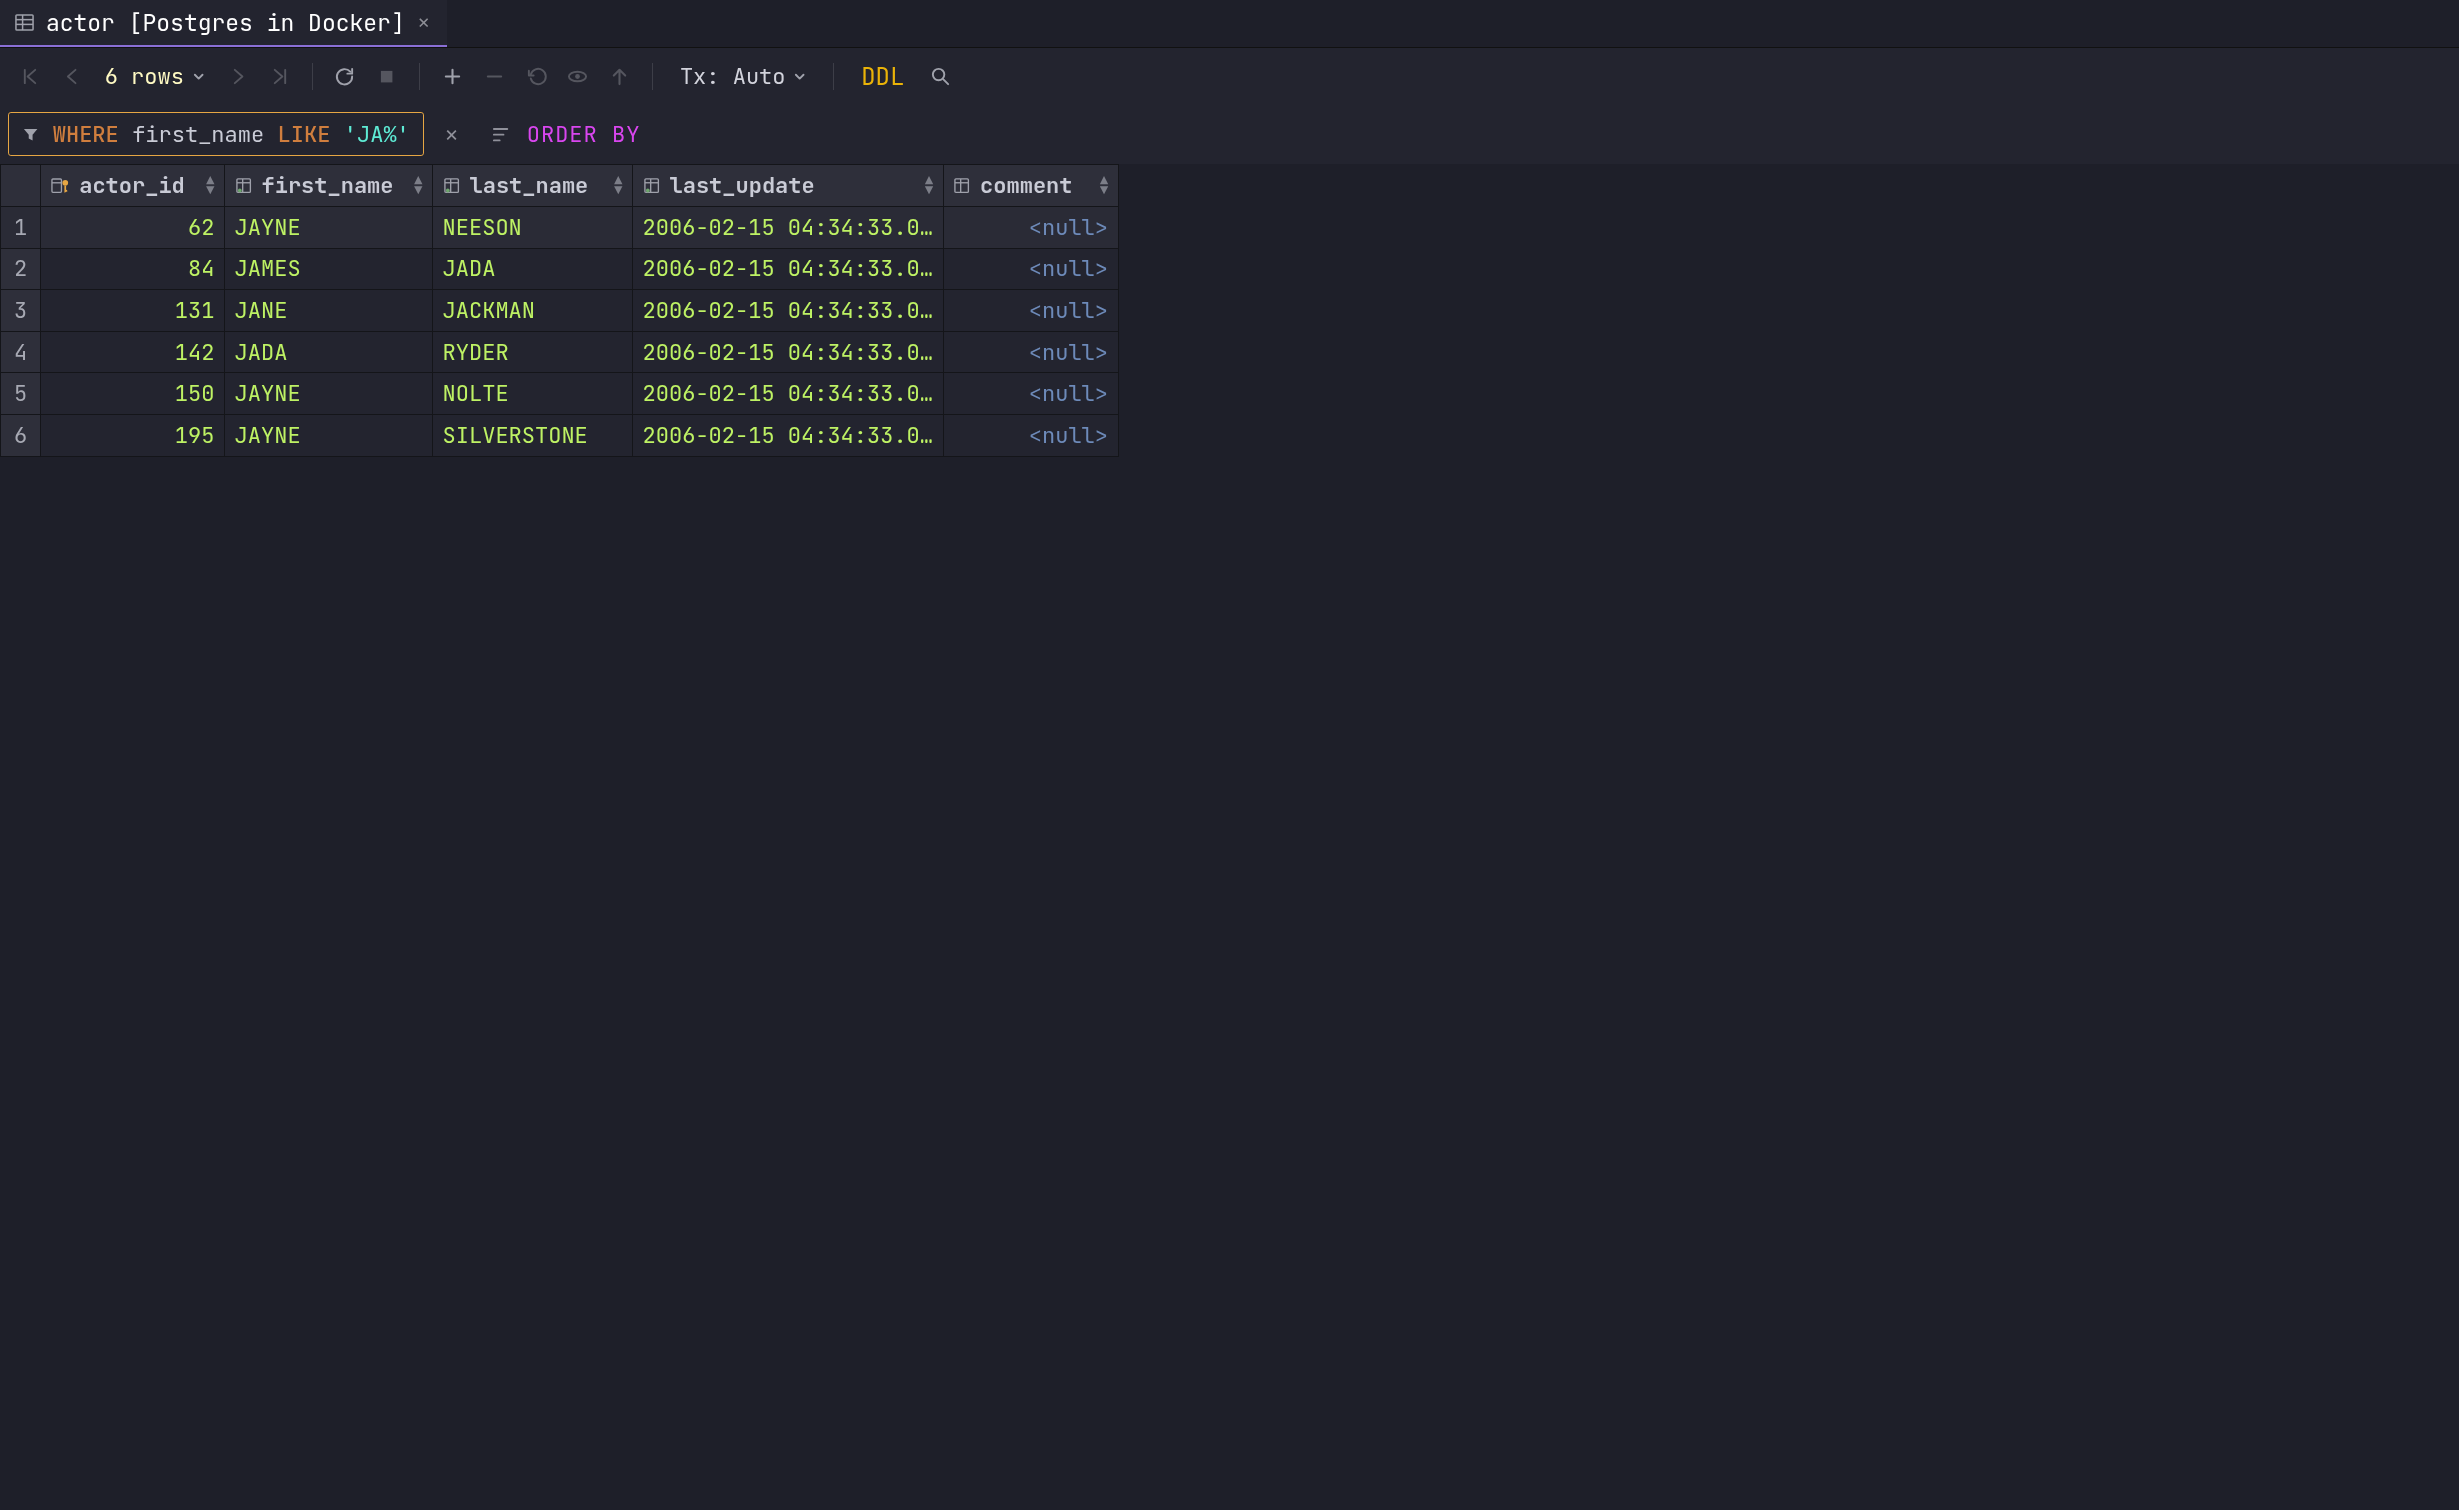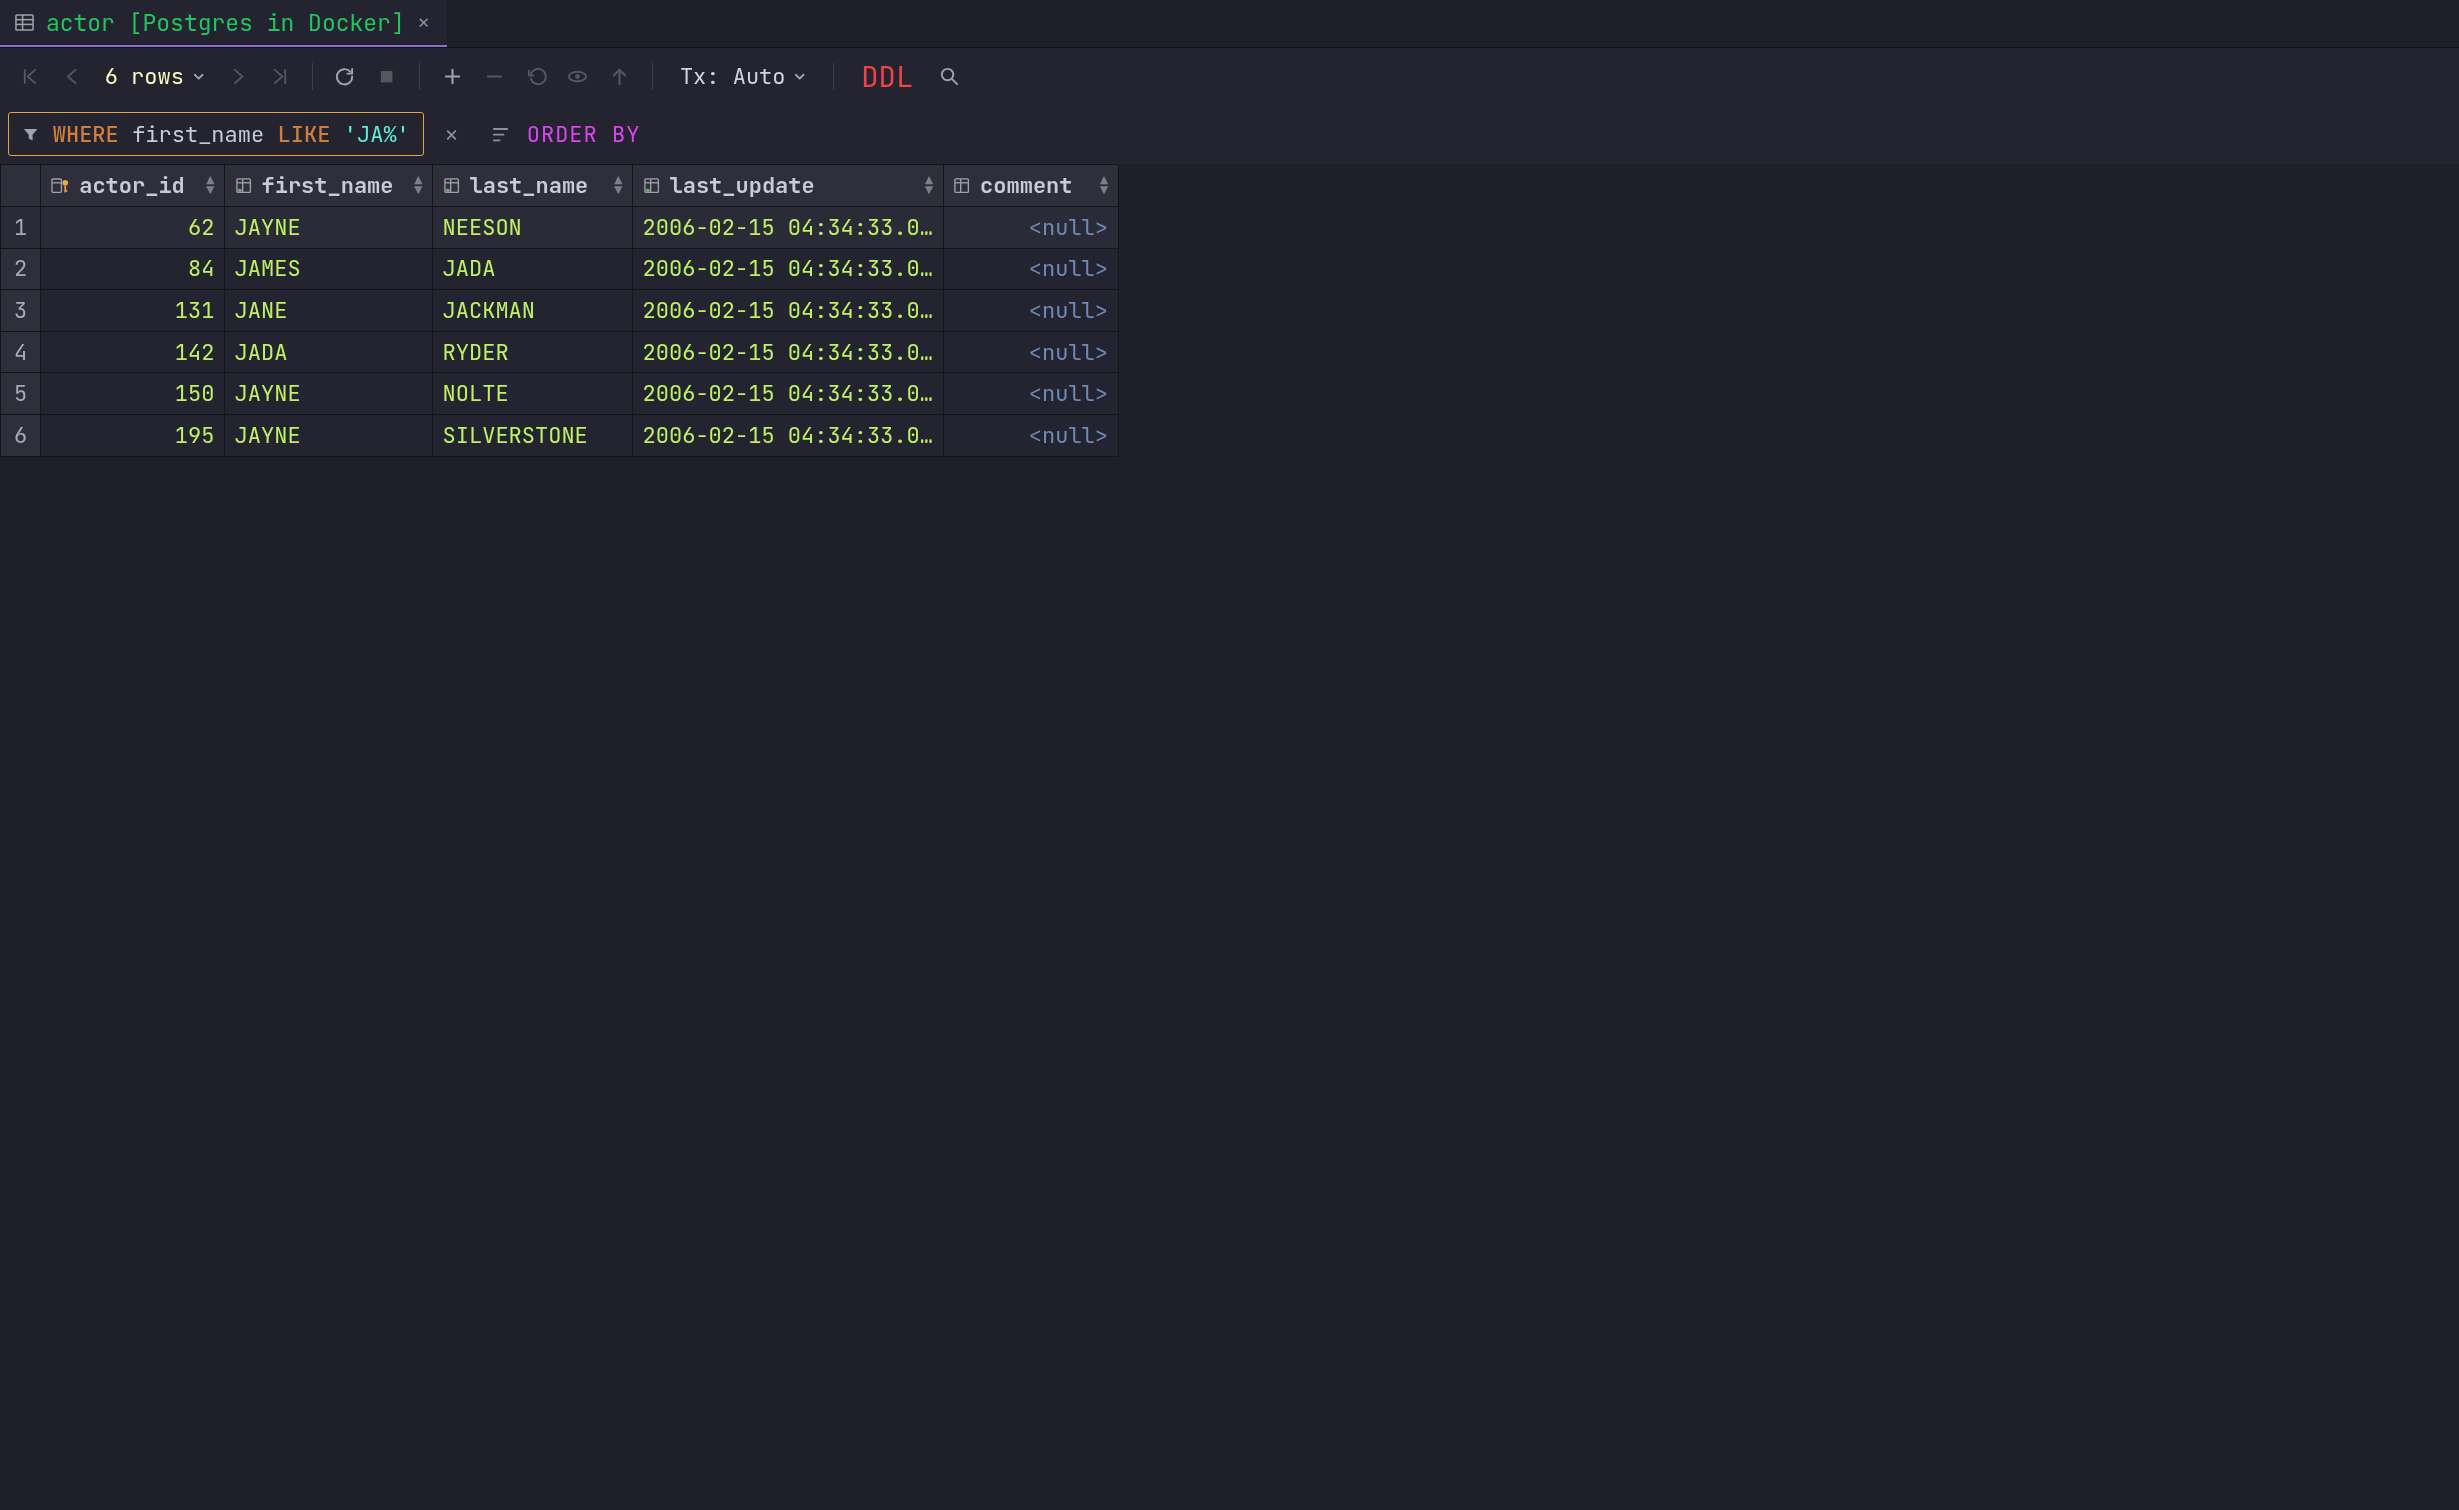--- a/index.html
+++ b/index.html
@@ -24,21 +24,21 @@
     .tab {
       display: flex;
       align-items: center;
       gap: 11.5px;
       padding: 7.7px 15.4px;
       background: #23242f;
       border-bottom: 2.9px solid #8a6fd6;
       cursor: pointer;
     }
     .tab-title {
-      color: #22c55e;
+      color: #ffffff;
       font-size: 23px;
       font-weight: 400;
     }
     .tab-close {
       color: #8d8e96;
       font-size: 19px;
       cursor: pointer;
       padding: 0 1.9px;
     }
     
@@ -86,22 +86,22 @@
       display: flex;
       align-items: center;
       gap: 7.7px;
       padding: 0 13.4px;
       color: #d2d3dc;
       font-size: 22px;
       cursor: pointer;
     }
     .ddl-label {
       padding: 0 13.4px;
-      color: #ef4444;
-      font-size: 29px;
+      color: #eab308;
+      font-size: 24px;
       cursor: pointer;
     }
     
     
     .filter-row {
       display: flex;
       align-items: center;
       gap: 11.5px;
       padding: 7.7px 7.7px;
       background: #23242f;

